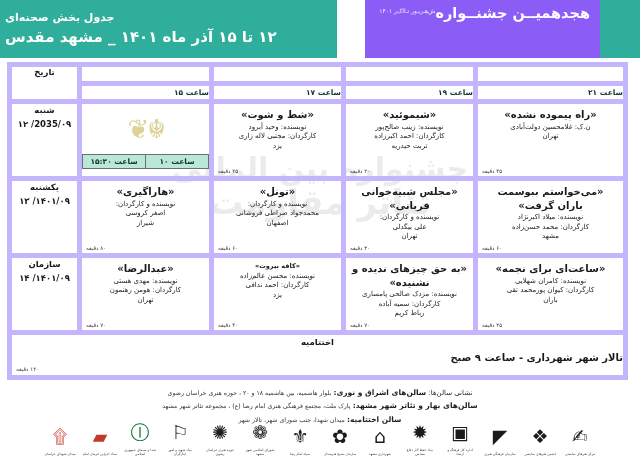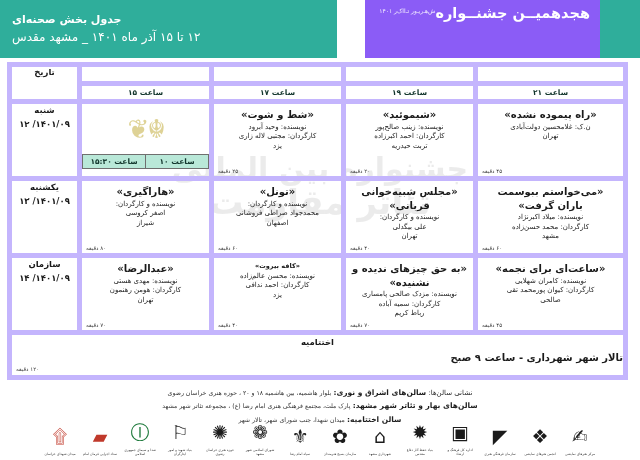--- a/index.html
+++ b/index.html
@@ -26,24 +26,24 @@
     display:flex;flex-direction:row;justify-content:center;
     text-align:right;
   }
   .banner-logo .l1{font-size:14.5px;font-weight:bold;letter-spacing:0px;line-height:1.15;white-space:nowrap;}
   .banner-logo .l2{font-size:14.5px;font-weight:bold;line-height:1.15;white-space:nowrap;}
   .banner-logo .l3{font-size:6px;opacity:.9;margin-top:2px;letter-spacing:.5px;}
   .banner-gap{flex:0 0 28px;background:#ffffff;}
   .banner-right{
     flex:1;background:#2fae9b;color:#ffffff;
     display:flex;flex-direction:column;justify-content:center;
-    align-items:flex-end;padding:4px 16px 4px 12px;
+    align-items:flex-end;padding:4px 16px 4px 5px;
   }
   .banner-right .r1{font-size:11px;font-weight:bold;line-height:1.5;}
-  .banner-right .r2{font-size:12px;font-weight:normal;line-height:1.5;}
+  .banner-right .r2{font-size:15px;font-weight:bold;line-height:1.5;}
 
   
   .table-wrap{position:relative;padding:4px 12px 0 12px;}
   table.sched{
     width:616px;border-collapse:collapse;table-layout:fixed;
     position:relative;z-index:2;
   }
   table.sched th,table.sched td{
     border:5px solid #c4b5fd;
     vertical-align:top;
@@ -52,21 +52,21 @@
   }
   .colhead{
     background:#2fae9b;color:#ffffff;
     font-size:7.5px;font-weight:bold;
     text-align:center;height:14px;line-height:14px;
     border:1px solid #6f6f6f;
   }
   .colhead-time{
     background:#b9e8d8;color:#12352c;
     font-size:7.5px;font-weight:bold;
-    text-align:center;height:13px;line-height:13px;
+    text-align:right;height:13px;line-height:13px;
     border:1px solid #6f6f6f;
   }
   .date-head{
     background:#ffffff;color:#1a1a1a;
     font-size:8.5px;font-weight:bold;text-align:center;
     vertical-align:middle;
   }
   .cell{
     position:relative;height:66px;
     padding:4px 6px 2px 6px;
@@ -225,21 +225,21 @@
             <div style="height:50px;display:flex;align-items:center;justify-content:center;">
               <span class="emblem">☬❦</span>
             </div>
             <div style="display:flex;">
               <div class="special-time" style="flex:1;border-left:none;">ساعت ۱۰</div>
               <div class="special-time" style="flex:1;">ساعت ۱۵:۳۰</div>
             </div>
           </td>
           <td class="date-cell">
             <div>شنبه</div>
-            <div>۱۴۰۱/۰۹/ ۱۲</div>
+            <div>2035/۰۹/ ۱۲</div>
           </td>
         </tr>
 
         <tr>
           <td>
             <div class="cell">
               <div class="title">«می‌خواستم ببوسمت باران گرفت»</div>
               <div class="line">نویسنده: میلاد اکبرنژاد</div>
               <div class="line">کارگردان: محمد حسن‌زاده</div>
               <div class="city">مشهد</div>
@@ -278,21 +278,21 @@
             <div>۱۴۰۱/۰۹/ ۱۳</div>
           </td>
         </tr>
 
         <tr>
           <td>
             <div class="cell">
               <div class="title">«ساعت‌ای برای نجمه»</div>
               <div class="line">نویسنده: کامران شهلایی</div>
               <div class="line">کارگردان: کیوان پورمحمد تقی</div>
-              <div class="city">صالحی</div>
+              <div class="city">باران</div>
               <div class="dur">۴۵ دقیقه</div>
             </div>
           </td>
           <td>
             <div class="cell">
               <div class="title">«به حق چیزهای ندیده و نشنیده»</div>
               <div class="line">نویسنده: مزدک صالحی پامساری</div>
               <div class="line">کارگردان: سمیه آباده</div>
               <div class="city">رباط کریم</div>
               <div class="dur">۷۰ دقیقه</div>

